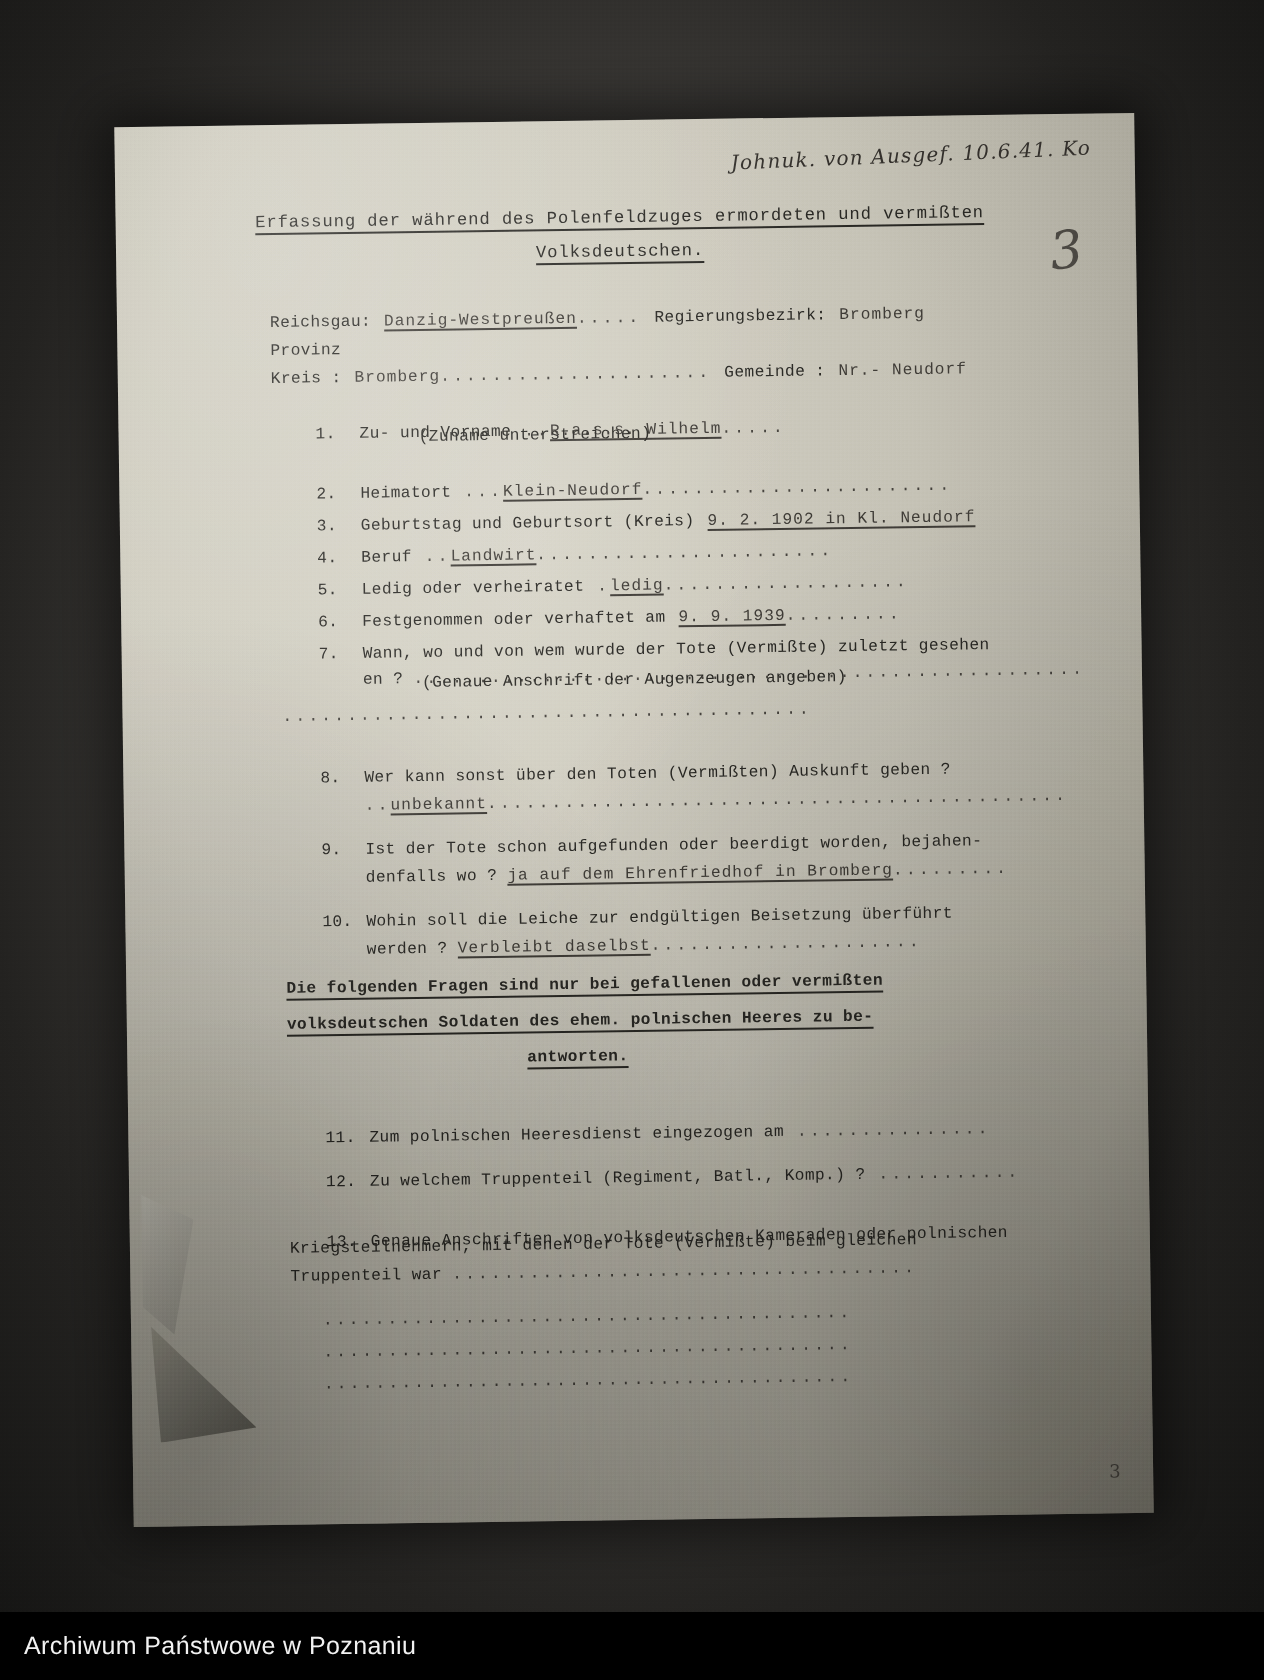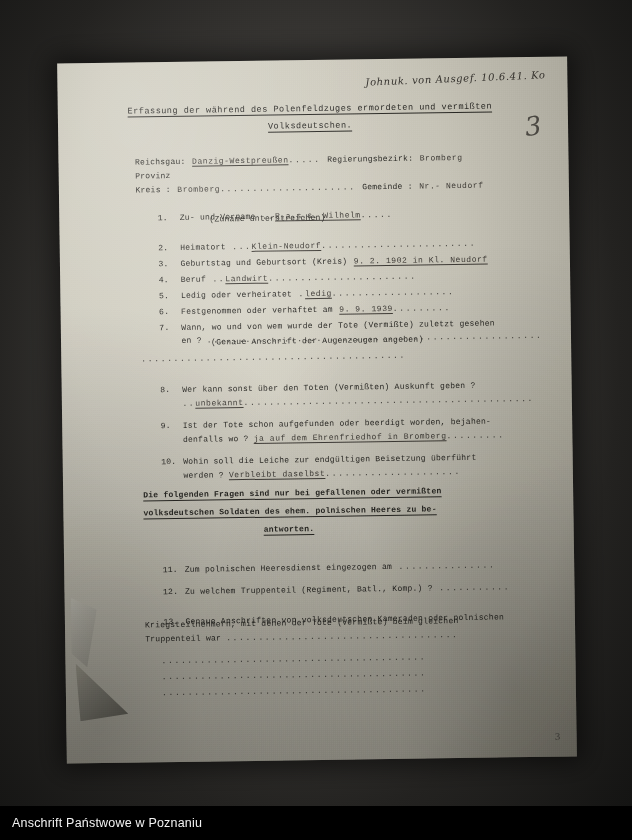--- a/index.html
+++ b/index.html
@@ -293,15 +293,15 @@
 
     </div>
 
     <div class="corner-fold"></div>
     <div class="corner-fold2"></div>
   </div>
 
   <div class="grain"></div>
 
   <div class="footer">
-    <span>Anschrift Państwowe w Poznaniu</span>
+    <span>Archiwum Państwowe w Poznaniu</span>
   </div>
 </div>
 
 </body></html>

